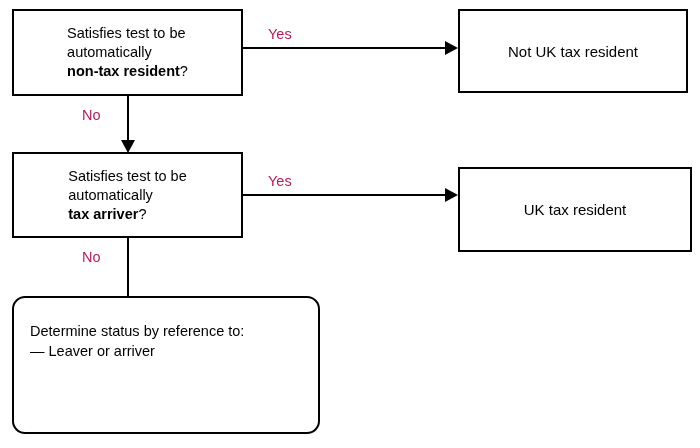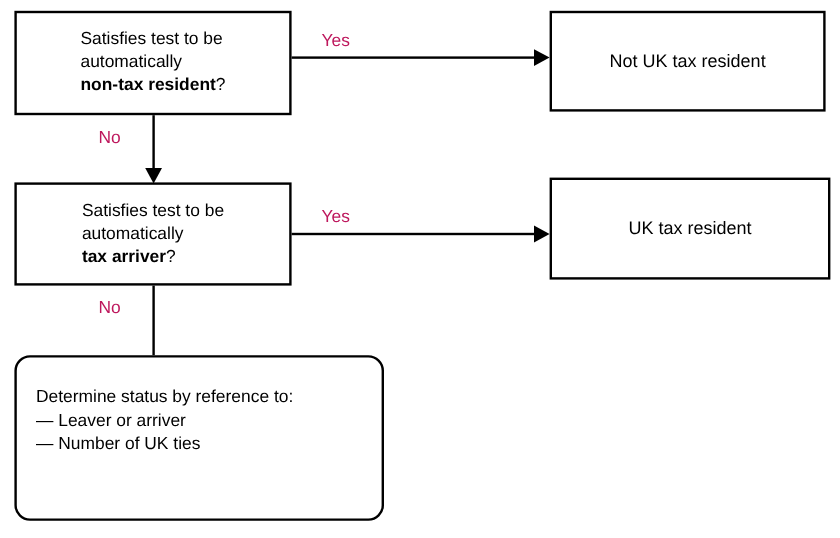--- a/index.html
+++ b/index.html
@@ -50,21 +50,21 @@
   }
   
   #outcome-1 {
     left: 458px;
     top: 9px;
     width: 230px;
     height: 84px;
   }
   #outcome-2 {
     left: 458px;
-    top: 148px;
+    top: 167px;
     width: 234px;
     height: 85px;
   }
   .outcome-text {
     font-size: 15px;
     font-weight: normal;
     text-align: center;
     color: #000000;
   }
   
@@ -148,21 +148,20 @@
   </div>
 
   <div class="box" id="outcome-2">
     <div class="outcome-text">UK tax resident</div>
   </div>
 
   <div class="box" id="determination-box">
     <div class="determination-inner">
       <div class="determination-line">Determine status by reference to:</div>
       <div class="determination-line">— Leaver or arriver</div>
-      <div class="determination-line">— Number of UK ties</div>
     </div>
   </div>
 
   <div class="hline" style="left:243px; top:47px; width:203px;"></div>
   <div class="arrow-right" style="left:445px; top:41px;"></div>
   <div class="edge-label" style="left:268px; top:26px;">Yes</div>
 
   <div class="vline" style="left:127px; top:96px; height:45px;"></div>
   <div class="arrow-down" style="left:121px; top:140px;"></div>
   <div class="edge-label" style="left:82px; top:107px;">No</div>

